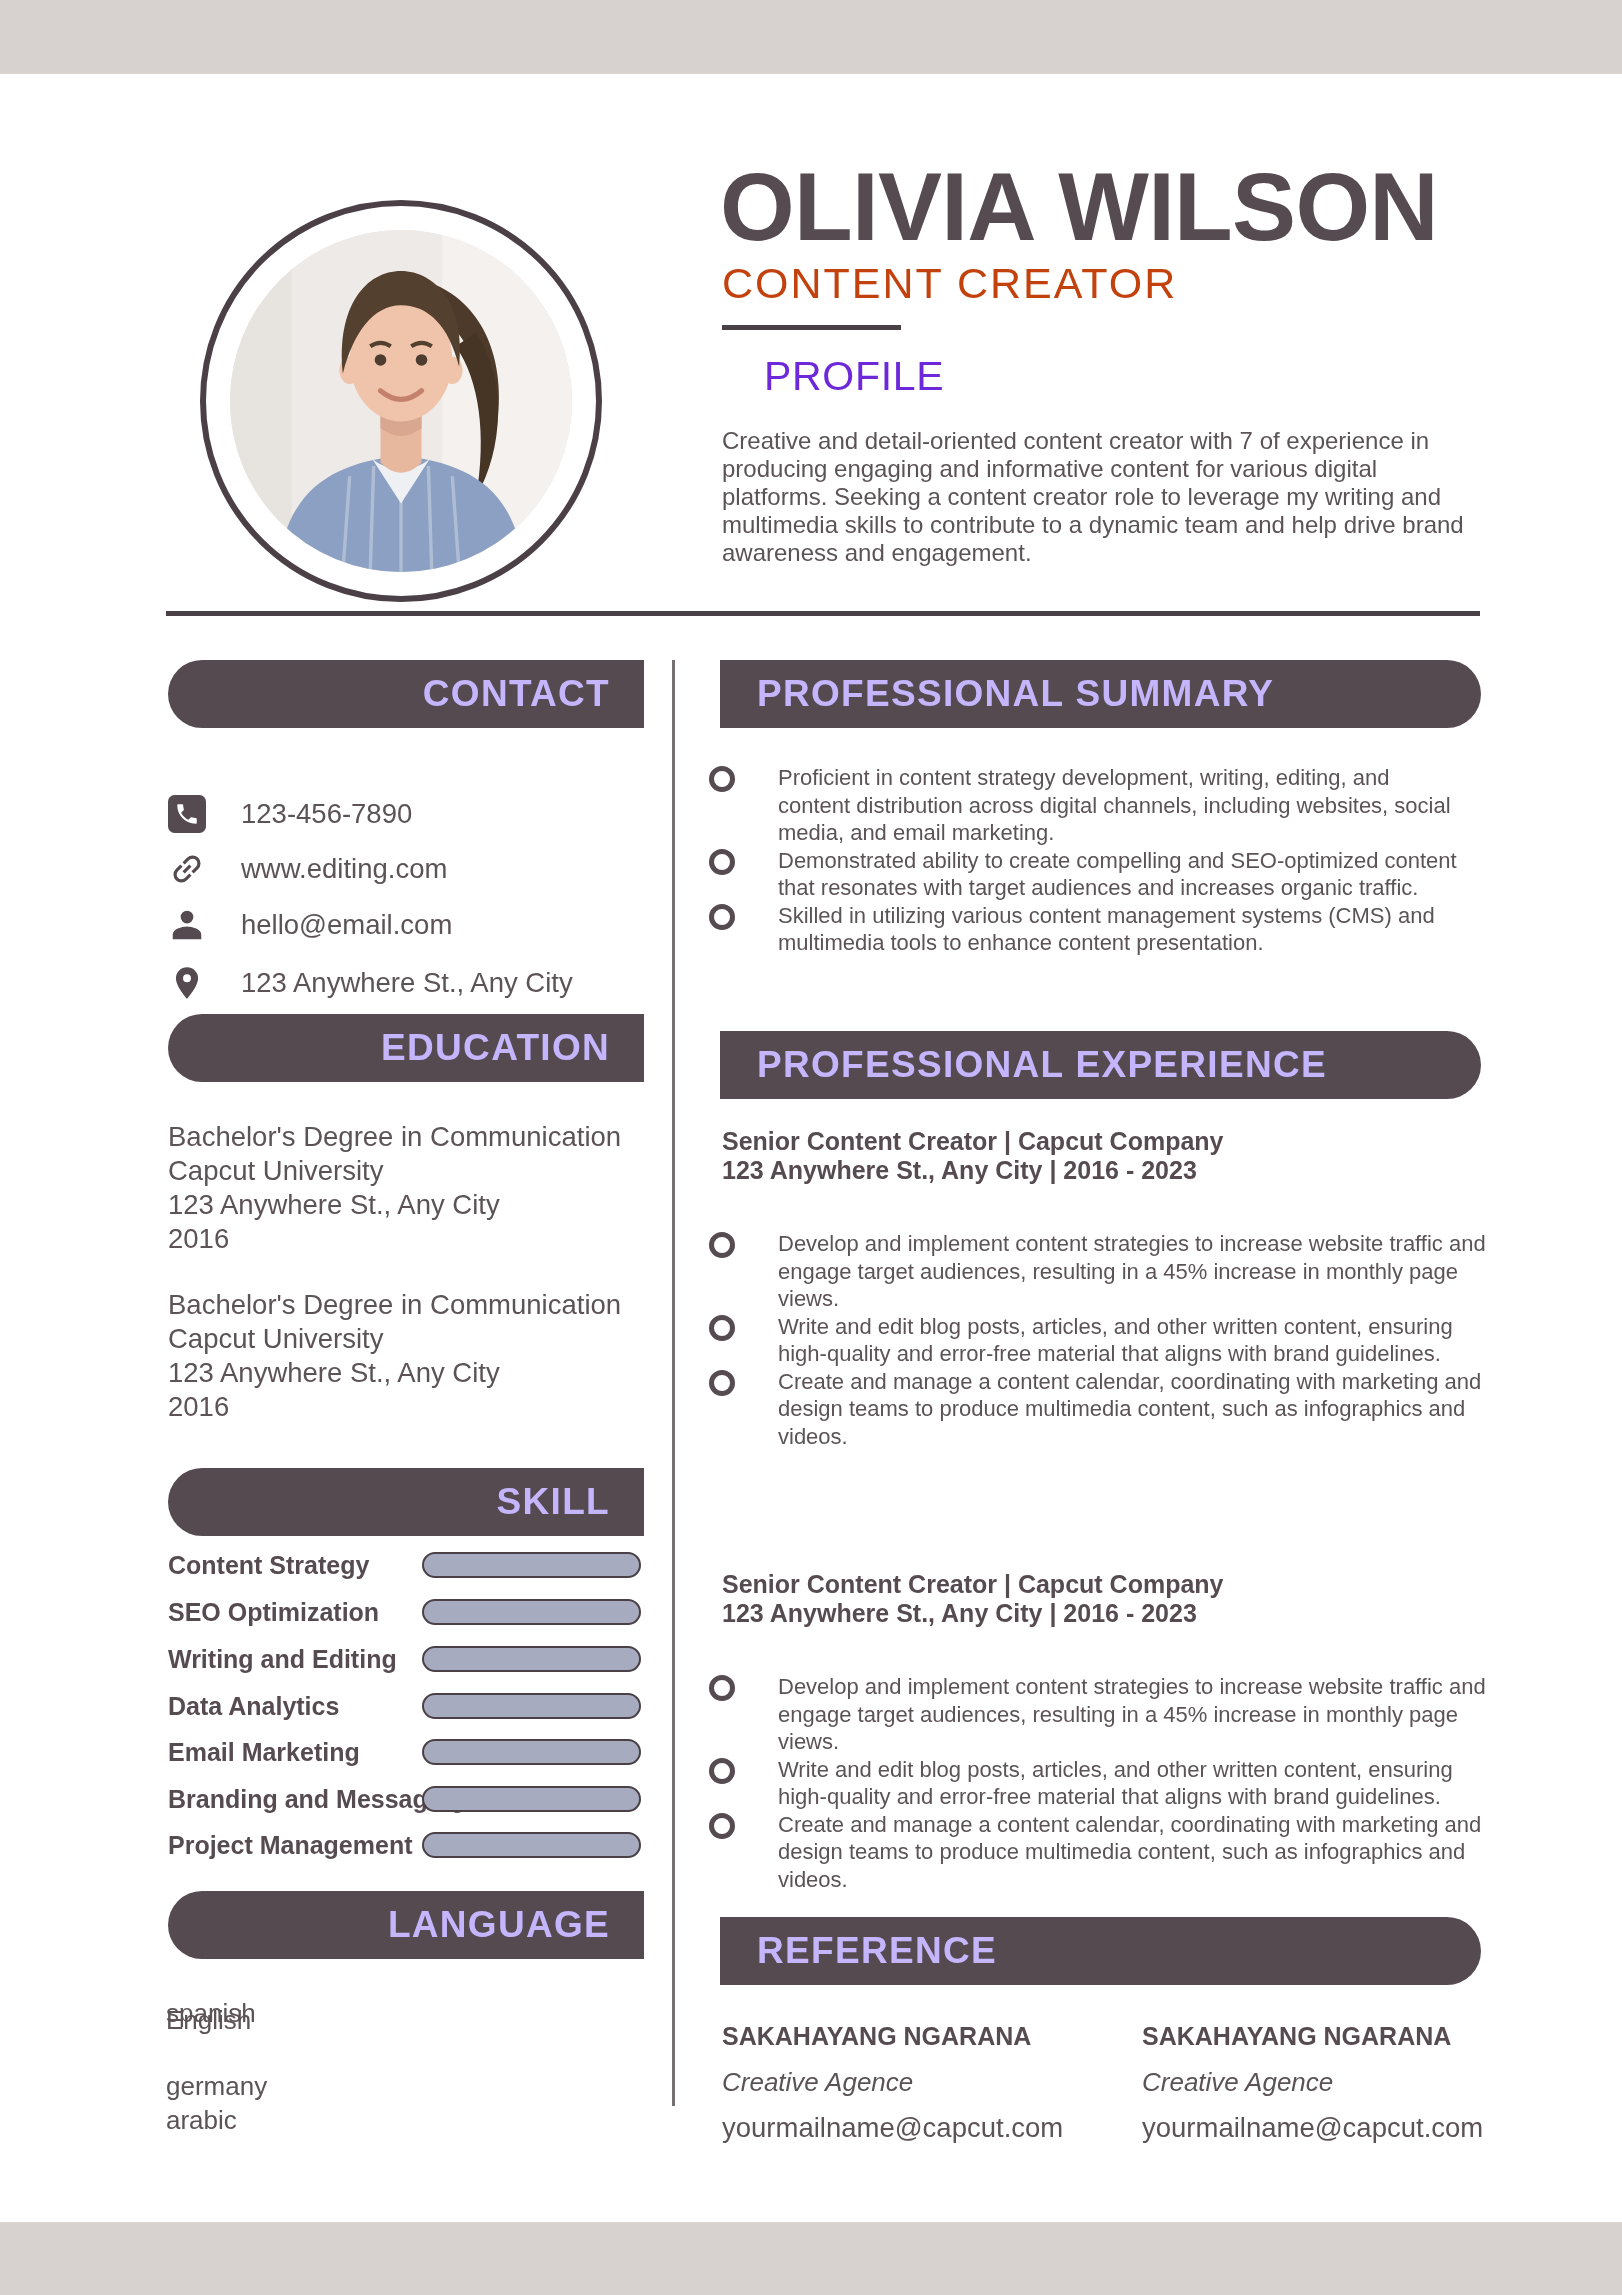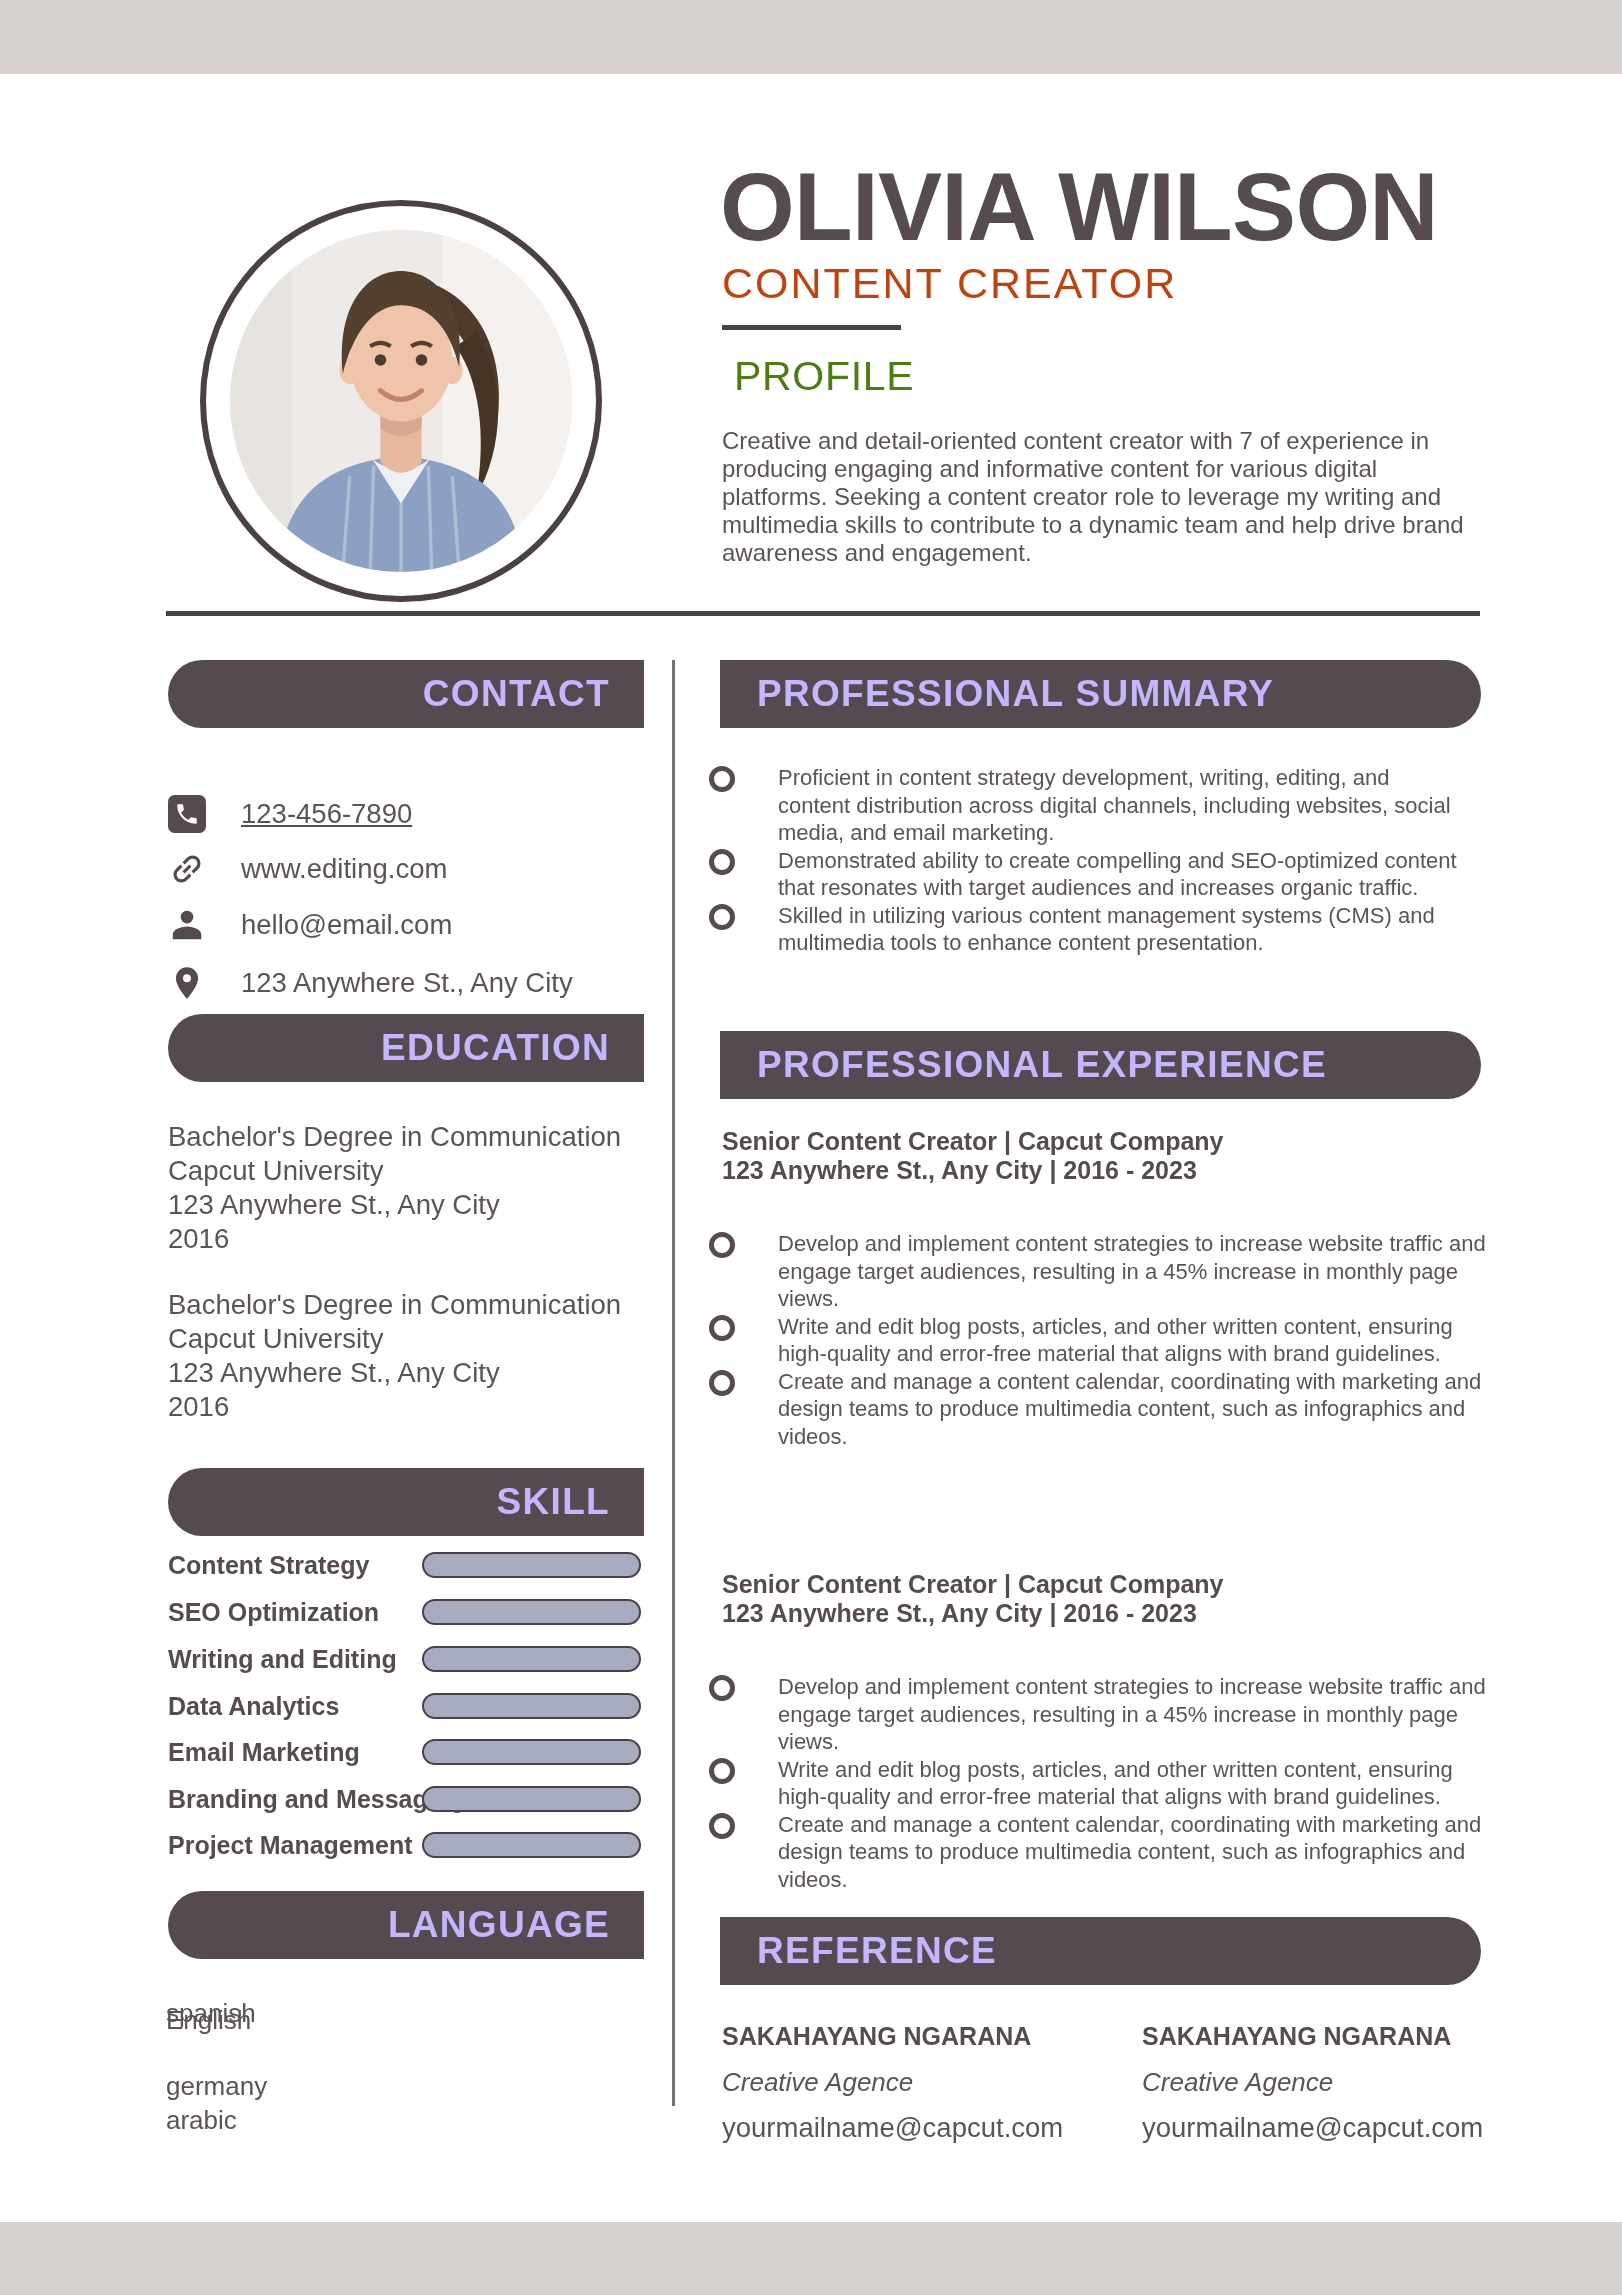--- a/index.html
+++ b/index.html
@@ -10,21 +10,21 @@
 
   
   .photo-ring{position:absolute;left:200px;top:200px;width:402px;height:402px;border:6.5px solid #4A4046;
               border-radius:50%;box-sizing:border-box;background:#fff;}
   .photo{position:absolute;left:23.6px;top:23.6px;width:342px;height:342px;border-radius:50%;overflow:hidden;background:#ece8e6;}
   .photo svg{width:100%;height:100%;display:block;}
   .name{position:absolute;left:720px;top:152px;font-size:96px;font-weight:bold;letter-spacing:-0.7px;
         white-space:nowrap;color:#564B50;}
   .role{position:absolute;left:722px;top:259px;font-size:43px;letter-spacing:2px;color:#c2410c;white-space:nowrap;}
   .title-divider{position:absolute;left:722px;top:325px;width:179px;height:5.2px;background:#4A4146;}
-  .profile-h{position:absolute;left:734px;top:353px;font-size:41px;letter-spacing:0.7px;color:#4d7c0f;}
+  .profile-h{position:absolute;left:764px;top:353px;font-size:41px;letter-spacing:0.7px;color:#6d28d9;}
   .profile-p{position:absolute;left:722px;top:427px;width:762px;font-size:24px;line-height:28px;color:#5C5357;}
   .hr-main{position:absolute;left:166px;top:611px;width:1314px;height:4.6px;background:#4A4146;}
   .v-divider{position:absolute;left:672px;top:660px;width:2.6px;height:1446px;background:#767073;}
 
   
   .pill{position:absolute;height:68px;background:#544A4F;color:#c4b5fd;font-weight:bold;font-size:37px;
         letter-spacing:1.3px;line-height:68px;box-sizing:border-box;white-space:nowrap;}
   .pill.left{left:168px;width:476px;border-radius:34px 0 0 34px;text-align:right;padding-right:34px;}
   .pill.right{left:720px;width:761px;border-radius:0 34px 34px 0;text-align:left;padding-left:37px;}
 
@@ -108,21 +108,21 @@
   <h1 class="name" style="margin:0;">OLIVIA WILSON</h1>
   <div class="role">CONTENT CREATOR</div>
   <div class="title-divider"></div>
   <div class="profile-h">PROFILE</div>
   <p class="profile-p" style="margin:0;">Creative and detail-oriented content creator with 7 of experience in producing engaging and informative content for various digital platforms. Seeking a content creator role to leverage my writing and multimedia skills to contribute to a dynamic team and help drive brand awareness and engagement.</p>
   <div class="hr-main"></div>
   <div class="v-divider"></div>
 
   <div class="pill left" style="top:660px;">CONTACT</div>
 
-  <div class="c-row" style="top:794px;text-decoration:underline;">
+  <div class="c-row" style="top:794px;">
     <span class="c-ic boxed">
       <svg width="26" height="26" viewBox="0 0 24 24">
           <path fill="#ffffff" d="M6.6 10.8c1.4 2.8 3.8 5.1 6.6 6.6l2.2-2.2c.3-.3.7-.4 1-.2 1.1.4 2.3.6 3.6.6.6 0 1 .4 1 1V20c0 .6-.4 1-1 1C10.6 21 3 13.4 3 4c0-.6.4-1 1-1h3.5c.6 0 1 .4 1 1 0 1.2.2 2.5.6 3.6.1.3 0 .7-.2 1l-2.3 2.2z"></path>
         </svg>
     </span>
     <span class="c-txt">123-456-7890</span>
   </div>
 
   <div class="c-row" style="top:849px;">
     <span class="c-ic">

